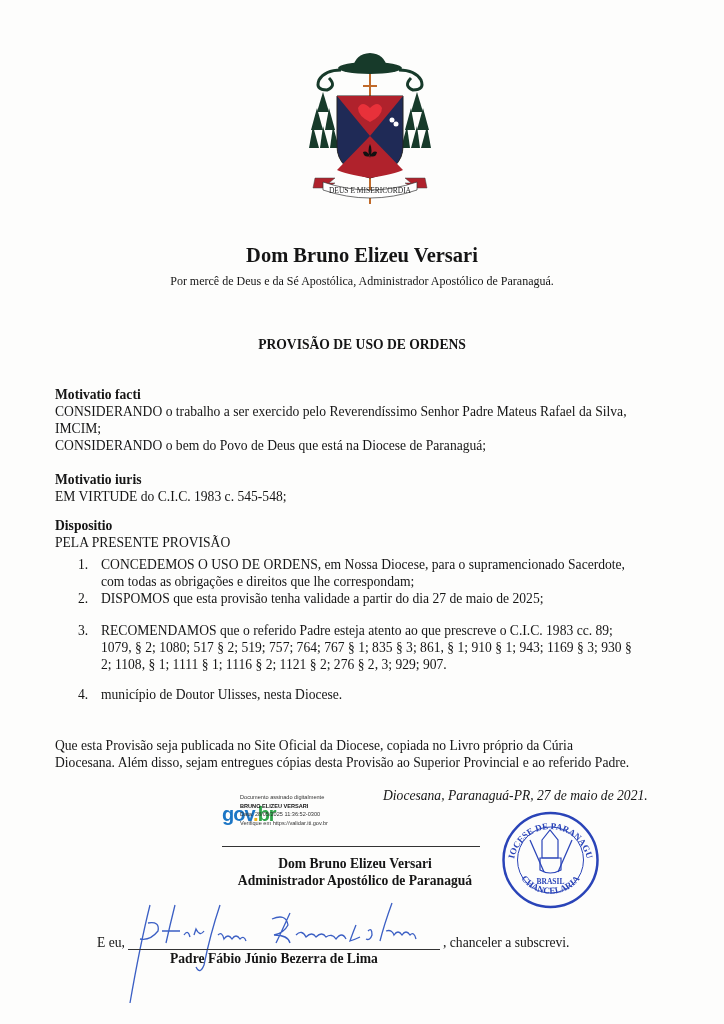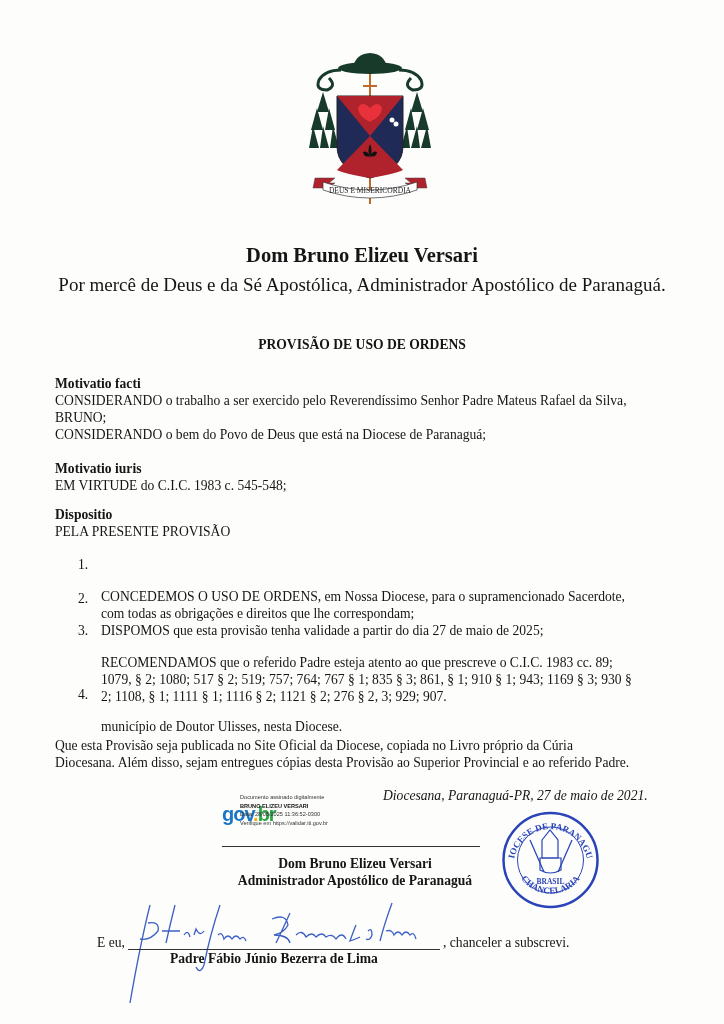--- a/index.html
+++ b/index.html
@@ -3,28 +3,28 @@
 <meta charset="utf-8">
 <style>
   html, body { margin: 0; padding: 0; }
   body {
     width: 724px; height: 1024px; background: #fdfdfc; position: relative; overflow: hidden;
     font-family: "Liberation Serif", serif; color: #151515;
   }
   .abs { position: absolute; }
   #coat { left: 305px; top: 46px; width: 130px; height: 160px; }
   .title { left: 0; width: 724px; top: 244px; text-align: center; font-size: 20.5px; font-weight: bold; }
-  .subtitle { left: 0; width: 724px; top: 274px; text-align: center; font-size: 19px; }
+  .subtitle { left: 0; width: 724px; top: 274px; text-align: center; font-size: 12px; }
   .doctitle { left: 0; width: 724px; top: 337px; text-align: center; font-size: 13.6px; font-weight: bold; }
-  .block { left: 55px; width: 620px; font-size: 13.6px; line-height: 17px; }
+  .block { left: 55px; width: 620px; font-size: 13.6px; line-height: 17px; margin-top: 11px; }
   .block b { font-weight: bold; display: block; }
   .list { left: 78px; width: 600px; font-size: 13.6px; line-height: 17px; }
   .li { position: absolute; left: 0; width: 600px; }
   .li .num { position: absolute; left: 0; width: 20px; }
-  .li .txt { position: absolute; left: 23px; width: 575px; margin-top: 32px; }
+  .li .txt { position: absolute; left: 23px; width: 575px; }
   .closing { left: 55px; width: 640px; top: 737px; font-size: 13.6px; line-height: 17px; }
   .place { left: 383px; top: 788px; font-size: 13.6px; font-style: italic; }
   .govbr { left: 183px; top: 803px; width: 52px; height: 26px; font-family: "Liberation Sans", sans-serif; font-weight: bold; font-size: 20px; letter-spacing: -1px; margin-left: 39px; }
   .govbr .g { color: #1c76c5; }
   .govbr .b { color: #f1b017; }
   .govbr .y { color: #2ea449; }
   .signinfo { left: 240px; top: 793px; font-family: "Liberation Sans", sans-serif; font-size: 5.6px; line-height: 8.5px; color: #333; }
   .signinfo .nm { font-weight: bold; color: #111; }
   .sigline { left: 222px; top: 846px; width: 258px; height: 0; border-top: 1px solid #333; }
   .signer { left: 210px; width: 290px; top: 855px; text-align: center; font-size: 13.6px; font-weight: bold; line-height: 17px; }
@@ -72,21 +72,21 @@
   <text x="65" y="147" text-anchor="middle" font-size="7.5" font-family="Liberation Serif, serif" fill="#222">DEUS E MISERICORDIA</text>
 </svg>
 
 <div class="abs title">Dom Bruno Elizeu Versari</div>
 <div class="abs subtitle">Por mercê de Deus e da Sé Apostólica, Administrador Apostólico de Paranaguá.</div>
 <div class="abs doctitle">PROVISÃO DE USO DE ORDENS</div>
 
 <div class="abs block" style="top:375px">
   <b>Motivatio facti</b>
   <div>CONSIDERANDO o trabalho a ser exercido pelo Reverendíssimo Senhor Padre Mateus Rafael da Silva,</div>
-  <div>BRUNO;</div>
+  <div>IMCIM;</div>
   <div>CONSIDERANDO o bem do Povo de Deus que está na Diocese de Paranaguá;</div>
 </div>
 
 <div class="abs block" style="top:460px">
   <b>Motivatio iuris</b>
   <div>EM VIRTUDE do C.I.C. 1983 c. 545-548;</div>
 </div>
 
 <div class="abs block" style="top:506px">
   <b>Dispositio</b>

